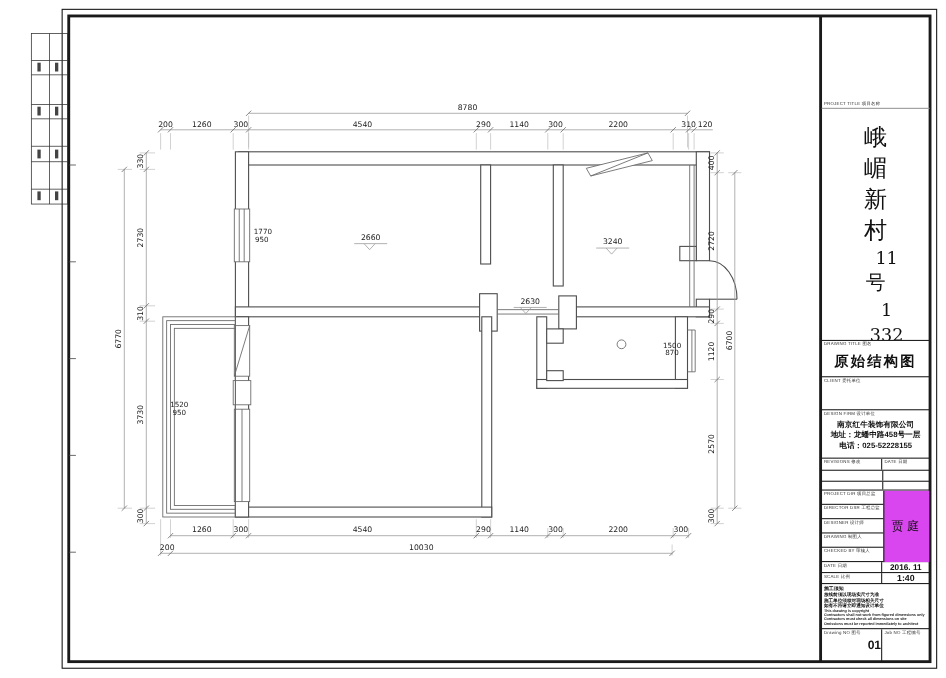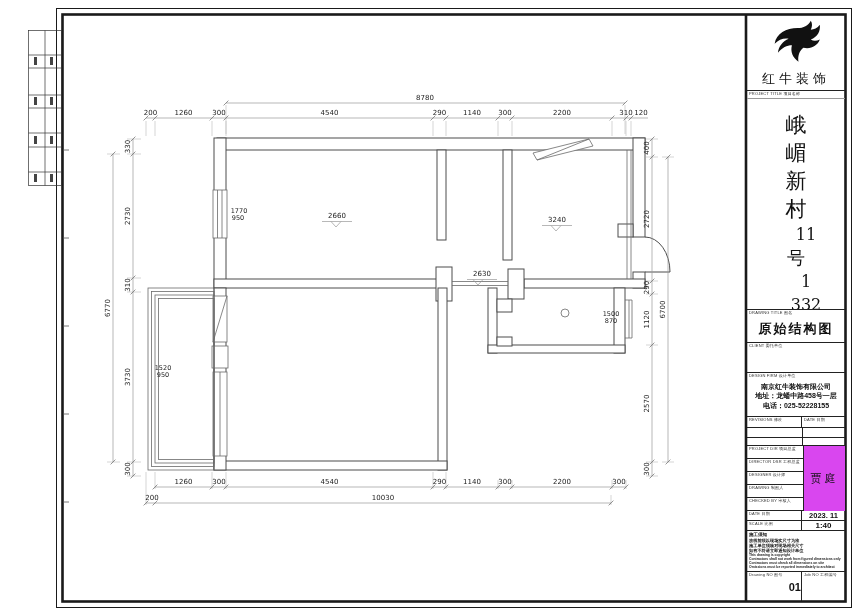--- a/index.html
+++ b/index.html
@@ -214,26 +214,20 @@
       <path d="M322,221.5H352M331,221.5L336,227L341,221.5"></path>
       <path d="M542,225.5H572M551,225.5L556,231L561,225.5"></path>
       <path d="M467,279.5H497M473,279.5L478,285L483,279.5"></path>
     </g>
   </g>
 </svg>
 
 
 <div class="panel">
 
-  <div class="sec sec-logo">
-    <svg width="56" height="46" viewBox="0 0 64 56" style="margin-top:4px">
-      <path fill="#111" d="M50 2c-3 6-9 9-16 9C20 11 8 18 6 30c5-5 11-7 17-6-7 3-12 9-13 17 5-6 11-9 17-9-2 8 1 15 8 20-1-7 1-13 6-17 9 2 17-2 20-10-4 2-8 2-11 0 8-3 12-10 11-18-3 4-7 6-11 6 2-4 2-8 0-11z"></path>
-    </svg>
-    <div class="brand-name">红牛装饰</div>
-  </div>
 
   <div class="sec sec-ptl">
     <div class="lbl">PROJECT TITLE 项目名称</div>
   </div>
 
   <div class="sec sec-title">
     <div class="tchar">峨</div>
     <div class="tchar">嵋</div>
     <div class="tchar">新</div>
     <div class="tchar">村</div>
@@ -272,21 +266,21 @@
 
   <div class="sec sec-personnel">
     <div class="prow lbl">PROJECT DIR 项目总监</div>
     <div class="prow lbl">DIRECTOR DSR 工程总监</div>
     <div class="prow lbl">DESIGNER 设计师</div>
     <div class="prow lbl">DRAWING 制图人</div>
     <div class="prow lbl">CHECKED BY 审核人</div>
     <div class="pval">贾庭</div>
     <div class="dsrow">
       <div class="dl lbl">DATE 日期</div>
-      <div class="dv">2023. 11</div>
+      <div class="dv">2016. 11</div>
     </div>
     <div class="dsrow" style="border-bottom:none">
       <div class="dl lbl">SCALE 比例</div>
       <div class="dv" style="font-size:8px">1:40</div>
     </div>
   </div>
 
   <div class="sec sec-notes">
     <div class="n1">施工须知</div>
     <div class="n2">放线前须以现场实尺寸为准</div>

